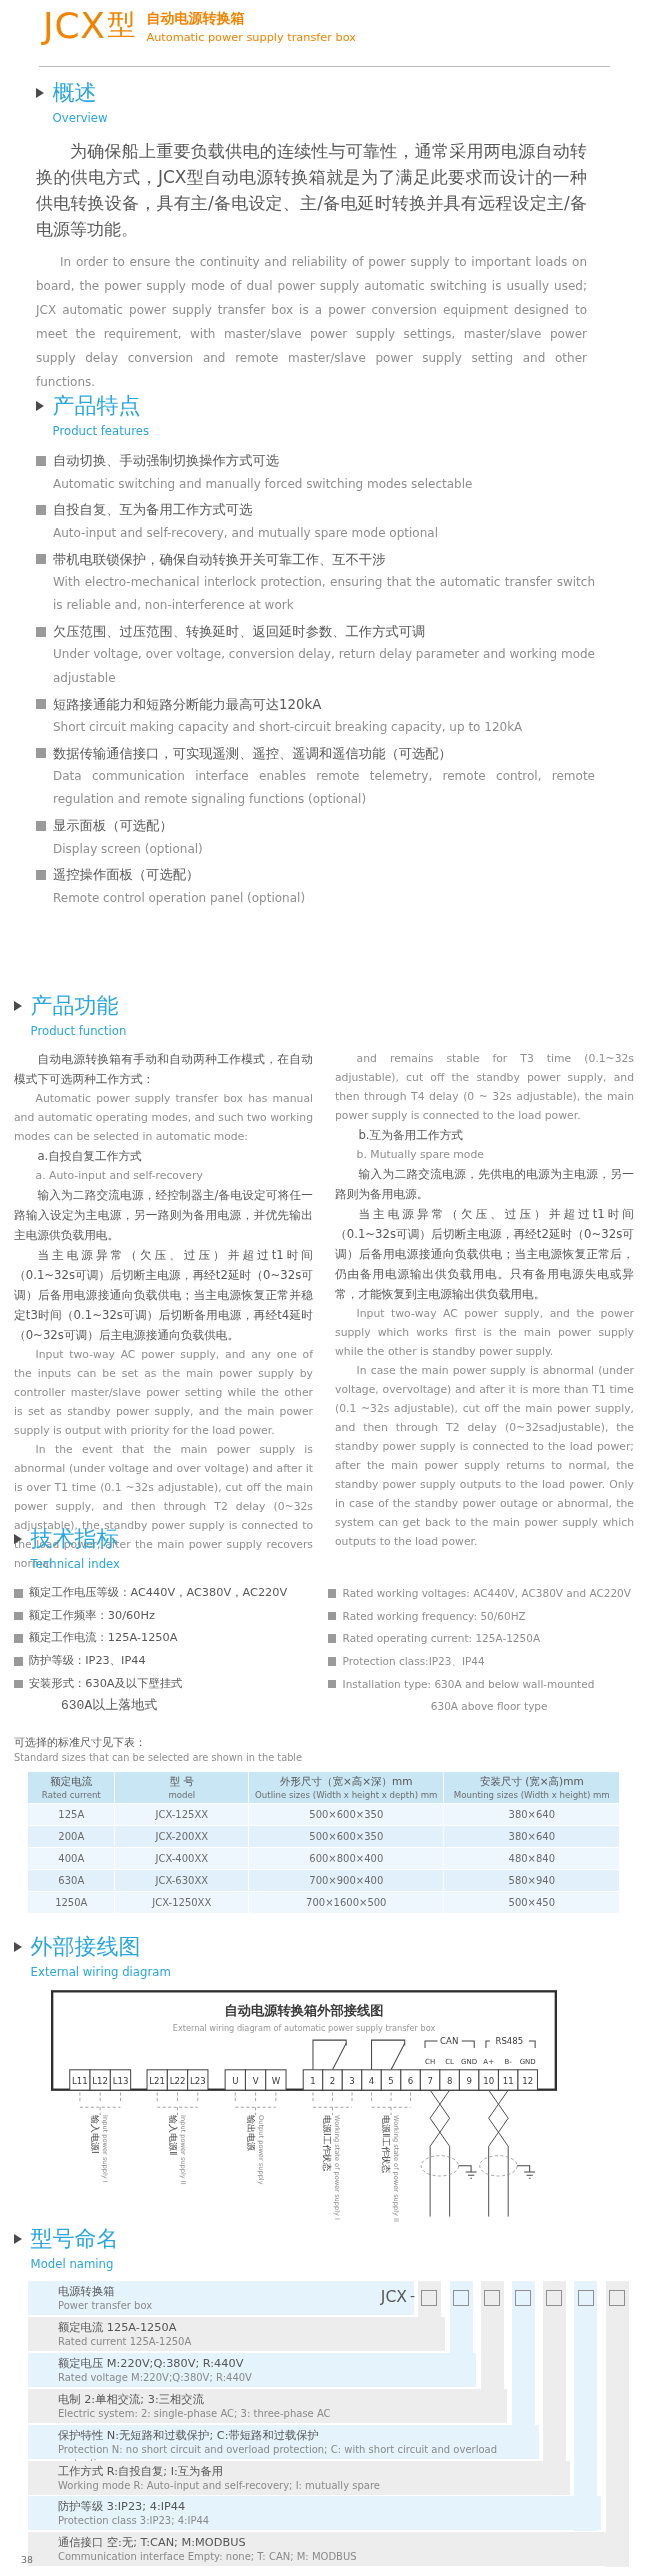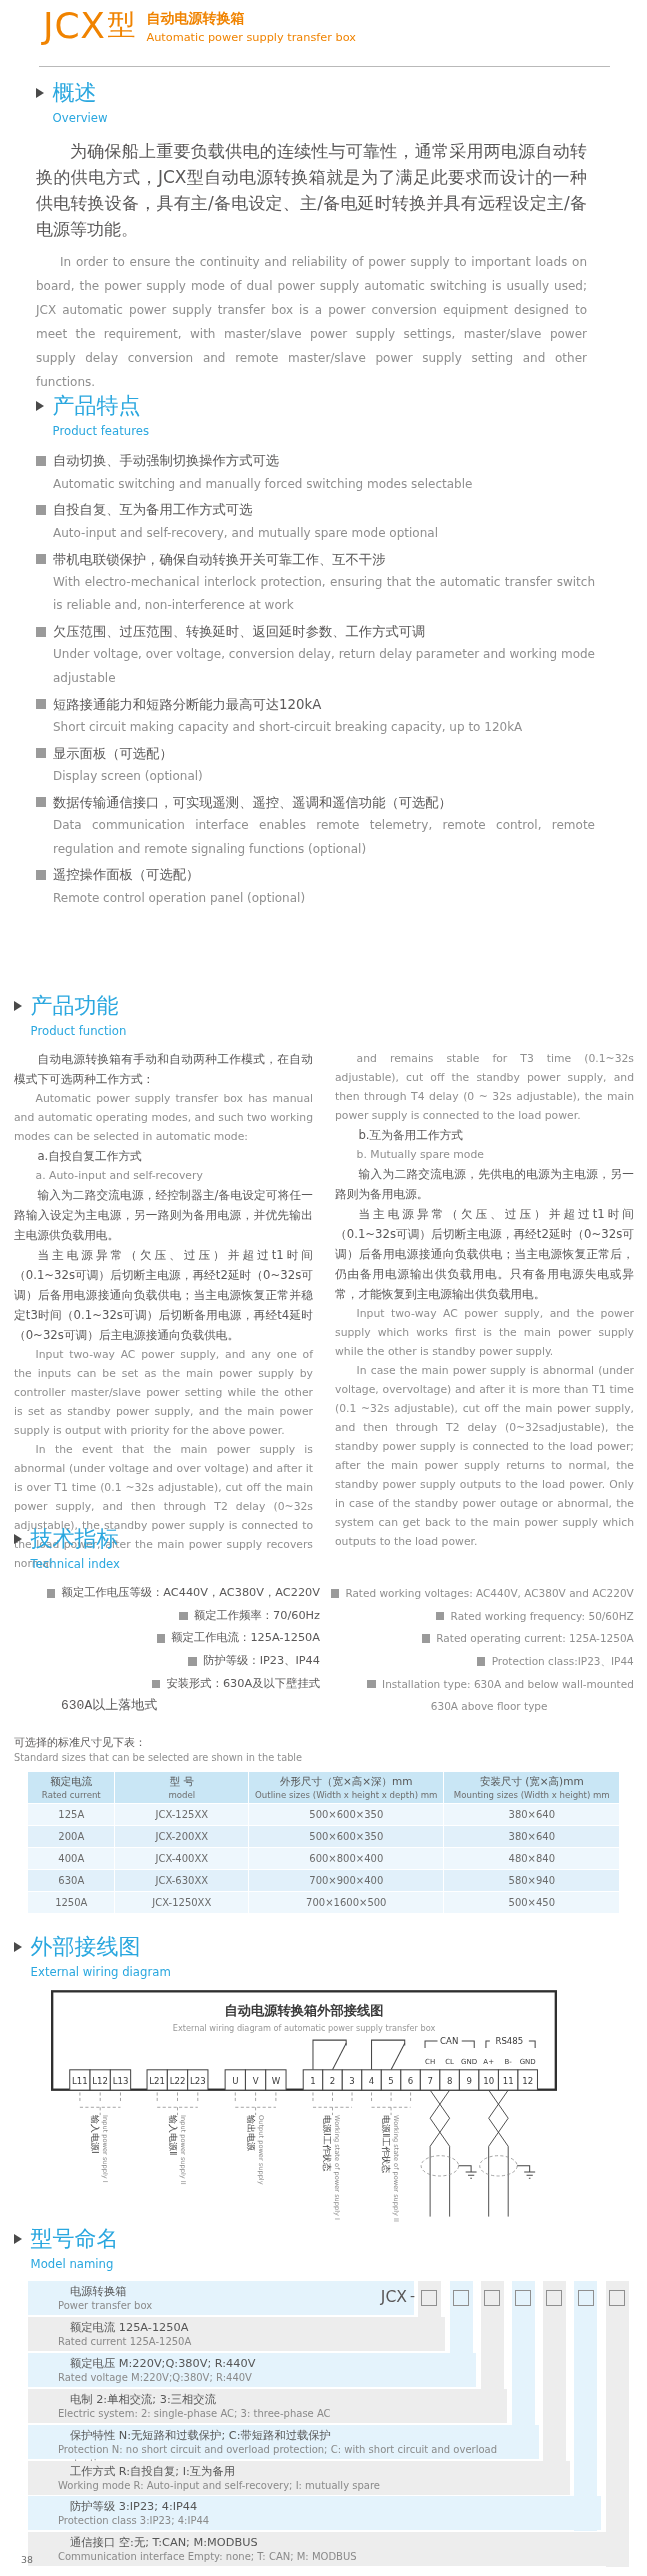--- a/index.html
+++ b/index.html
@@ -43,21 +43,21 @@
   .sec-function { position: absolute; top: 993px; left: 14px; width: 620px; }
   .fn-cols { display: flex; gap: 22px; margin-top: 11px; }
   .fn-col { width: 299px; }
   .p-cn { font-size: 11.7px; line-height: 20px; color: #5a5858; text-align: justify; text-indent: 2em; }
   .p-en { font-size: 10.8px; line-height: 19px; color: #8f8f8f; text-align: justify; text-indent: 2em; }
 
   
   .sec-technical { position: absolute; top: 1526px; left: 14px; width: 620px; }
   .ti-cols { display: flex; gap: 7.8px; margin-top: 11px; }
   .ti-col { width: 306px; }
-  .ti-item { display: flex; align-items: center; font-size: 11.3px; line-height: 22.6px; color: #5a5858; justify-content: flex-end; }
+  .ti-item { display: flex; align-items: center; font-size: 11.3px; line-height: 22.6px; color: #5a5858; }
   .ti-item .sq { width: 8.6px; height: 8.6px; margin-right: 6.2px; }
   .ti-col.en .ti-item { font-size: 10.5px; color: #8f8f8f; }
   .ti-cont-cn { font-size: 13px; line-height: 22.6px; color: #5a5858; margin-left: 47px; font-family: Liberation Mono, monospace; }
   .ti-cont-en { font-size: 10.5px; line-height: 22.6px; color: #8f8f8f; margin-left: 103px; }
 
   
   .sec-table { position: absolute; top: 1735px; left: 14px; width: 620px; }
   .tb-intro-cn { font-size: 11px; color: #5a5858; }
   .tb-intro-en { font-size: 9.8px; color: #8f8f8f; margin-top: 2.3px; }
   table.sizes { border-collapse: separate; border-spacing: 1.6px; margin: 7.8px 0 0 13.3px; width: 593px; table-layout: fixed; }
@@ -85,21 +85,21 @@
   .vl-cn { font-size: 11.5px; fill: #3a3a3a; }
   .vl-en { font-size: 8.5px; fill: #8a8a8a; }
 
   
   .sec-naming { position: absolute; top: 2226px; left: 14px; width: 624px; }
   .nm-wrap { position: relative; margin: 9.4px 0 0 14px; width: 606px; height: 286px; }
   .nstripe { position: absolute; top: 0; width: 23.4px; }
   .nband { position: absolute; left: 0; height: 34px; padding: 3.1px 0 0 30px; }
   .blue { background: #e4f3fc; }
   .gray { background: #ededed; }
-  .n-cn { font-size: 11.3px; color: #565656; line-height: 15px; margin-left: 12px; }
+  .n-cn { font-size: 11.3px; color: #565656; line-height: 15px; }
   .n-en { font-size: 10px; color: #8a8a8a; line-height: 14px; }
   .ncode { position: absolute; left: 318px; top: 7px; width: 61px; text-align: right; font-size: 15.6px; color: #595757; }
   .ndash { position: absolute; left: 382px; top: 7px; font-size: 14px; color: #595757; }
   .nbox { position: absolute; top: 9.4px; width: 16.4px; height: 16.4px; border: 1.1px solid #8f8f8f; background: transparent; }
 
   .pageno { position: absolute; left: 21px; top: 2554px; font-size: 9.4px; color: #6e6e6e; }
 </style>
 </head>
 <body>
 
@@ -167,30 +167,30 @@
     <div class="fi">
       <div class="fi-cn">
           <span class="sq"></span>
           <span>短路接通能力和短路分断能力最高可达120kA</span>
         </div>
       <div class="fi-en">Short circuit making capacity and short-circuit breaking capacity, up to 120kA</div>
     </div>
     <div class="fi">
       <div class="fi-cn">
           <span class="sq"></span>
+          <span>数据传输通信接口，可实现遥测、遥控、遥调和遥信功能（可选配）</span>
+        </div>
+      <div class="fi-en">Data communication interface enables remote telemetry, remote control, remote regulation and remote signaling functions (optional)</div>
+    </div>
+    <div class="fi">
+      <div class="fi-cn">
+          <span class="sq"></span>
           <span>显示面板（可选配）</span>
         </div>
       <div class="fi-en">Display screen (optional)</div>
-    </div>
-    <div class="fi">
-      <div class="fi-cn">
-          <span class="sq"></span>
-          <span>数据传输通信接口，可实现遥测、遥控、遥调和遥信功能（可选配）</span>
-        </div>
-      <div class="fi-en">Data communication interface enables remote telemetry, remote control, remote regulation and remote signaling functions (optional)</div>
     </div>
     <div class="fi">
       <div class="fi-cn">
           <span class="sq"></span>
           <span>遥控操作面板（可选配）</span>
         </div>
       <div class="fi-en">Remote control operation panel (optional)</div>
     </div>
   </div>
 </div>
@@ -204,21 +204,21 @@
     </span>
   </div>
   <div class="fn-cols">
     <div class="fn-col">
       <p class="p-cn">自动电源转换箱有手动和自动两种工作模式，在自动模式下可选两种工作方式：</p>
       <p class="p-en">Automatic power supply transfer box has manual and automatic operating modes, and such two working modes can be selected in automatic mode:</p>
       <p class="p-cn">a.自投自复工作方式</p>
       <p class="p-en">a. Auto-input and self-recovery</p>
       <p class="p-cn">输入为二路交流电源，经控制器主/备电设定可将任一路输入设定为主电源，另一路则为备用电源，并优先输出主电源供负载用电。</p>
       <p class="p-cn">当主电源异常（欠压、过压）并超过t1时间（0.1~32s可调）后切断主电源，再经t2延时（0~32s可调）后备用电源接通向负载供电；当主电源恢复正常并稳定t3时间（0.1~32s可调）后切断备用电源，再经t4延时（0~32s可调）后主电源接通向负载供电。</p>
-      <p class="p-en">Input two-way AC power supply, and any one of the inputs can be set as the main power supply by controller master/slave power setting while the other is set as standby power supply, and the main power supply is output with priority for the above power.</p>
+      <p class="p-en">Input two-way AC power supply, and any one of the inputs can be set as the main power supply by controller master/slave power setting while the other is set as standby power supply, and the main power supply is output with priority for the load power.</p>
       <p class="p-en">In the event that the main power supply is abnormal (under voltage and over voltage) and after it is over T1 time (0.1 ~32s adjustable), cut off the main power supply, and then through T2 delay (0~32s adjustable), the standby power supply is connected to the load power; after the main power supply recovers normal</p>
     </div>
     <div class="fn-col">
       <p class="p-en">and remains stable for T3 time (0.1~32s adjustable), cut off the standby power supply, and then through T4 delay (0 ~ 32s adjustable), the main power supply is connected to the load power.</p>
       <p class="p-cn">b.互为备用工作方式</p>
       <p class="p-en">b. Mutually spare mode</p>
       <p class="p-cn">输入为二路交流电源，先供电的电源为主电源，另一路则为备用电源。</p>
       <p class="p-cn">当主电源异常（欠压、过压）并超过t1时间（0.1~32s可调）后切断主电源，再经t2延时（0~32s可调）后备用电源接通向负载供电；当主电源恢复正常后，仍由备用电源输出供负载用电。只有备用电源失电或异常，才能恢复到主电源输出供负载用电。</p>
       <p class="p-en">Input two-way AC power supply, and the power supply which works first is the main power supply while the other is standby power supply.</p>
       <p class="p-en">In case the main power supply is abnormal (under voltage, overvoltage) and after it is more than T1 time (0.1 ~32s adjustable), cut off the main power supply, and then through T2 delay (0~32sadjustable), the standby power supply is connected to the load power; after the main power supply returns to normal, the standby power supply outputs to the load power. Only in case of the standby power outage or abnormal, the system can get back to the main power supply which outputs to the load power.</p>
@@ -235,21 +235,21 @@
     </span>
   </div>
   <div class="ti-cols">
     <div class="ti-col">
       <div class="ti-item">
           <span class="sq"></span>
           <span>额定工作电压等级：AC440V，AC380V，AC220V</span>
         </div>
       <div class="ti-item">
           <span class="sq"></span>
-          <span>额定工作频率：70/60Hz</span>
+          <span>额定工作频率：30/60Hz</span>
         </div>
       <div class="ti-item">
           <span class="sq"></span>
           <span>额定工作电流：125A-1250A</span>
         </div>
       <div class="ti-item">
           <span class="sq"></span>
           <span>防护等级：IP23、IP44</span>
         </div>
       <div class="ti-item">

